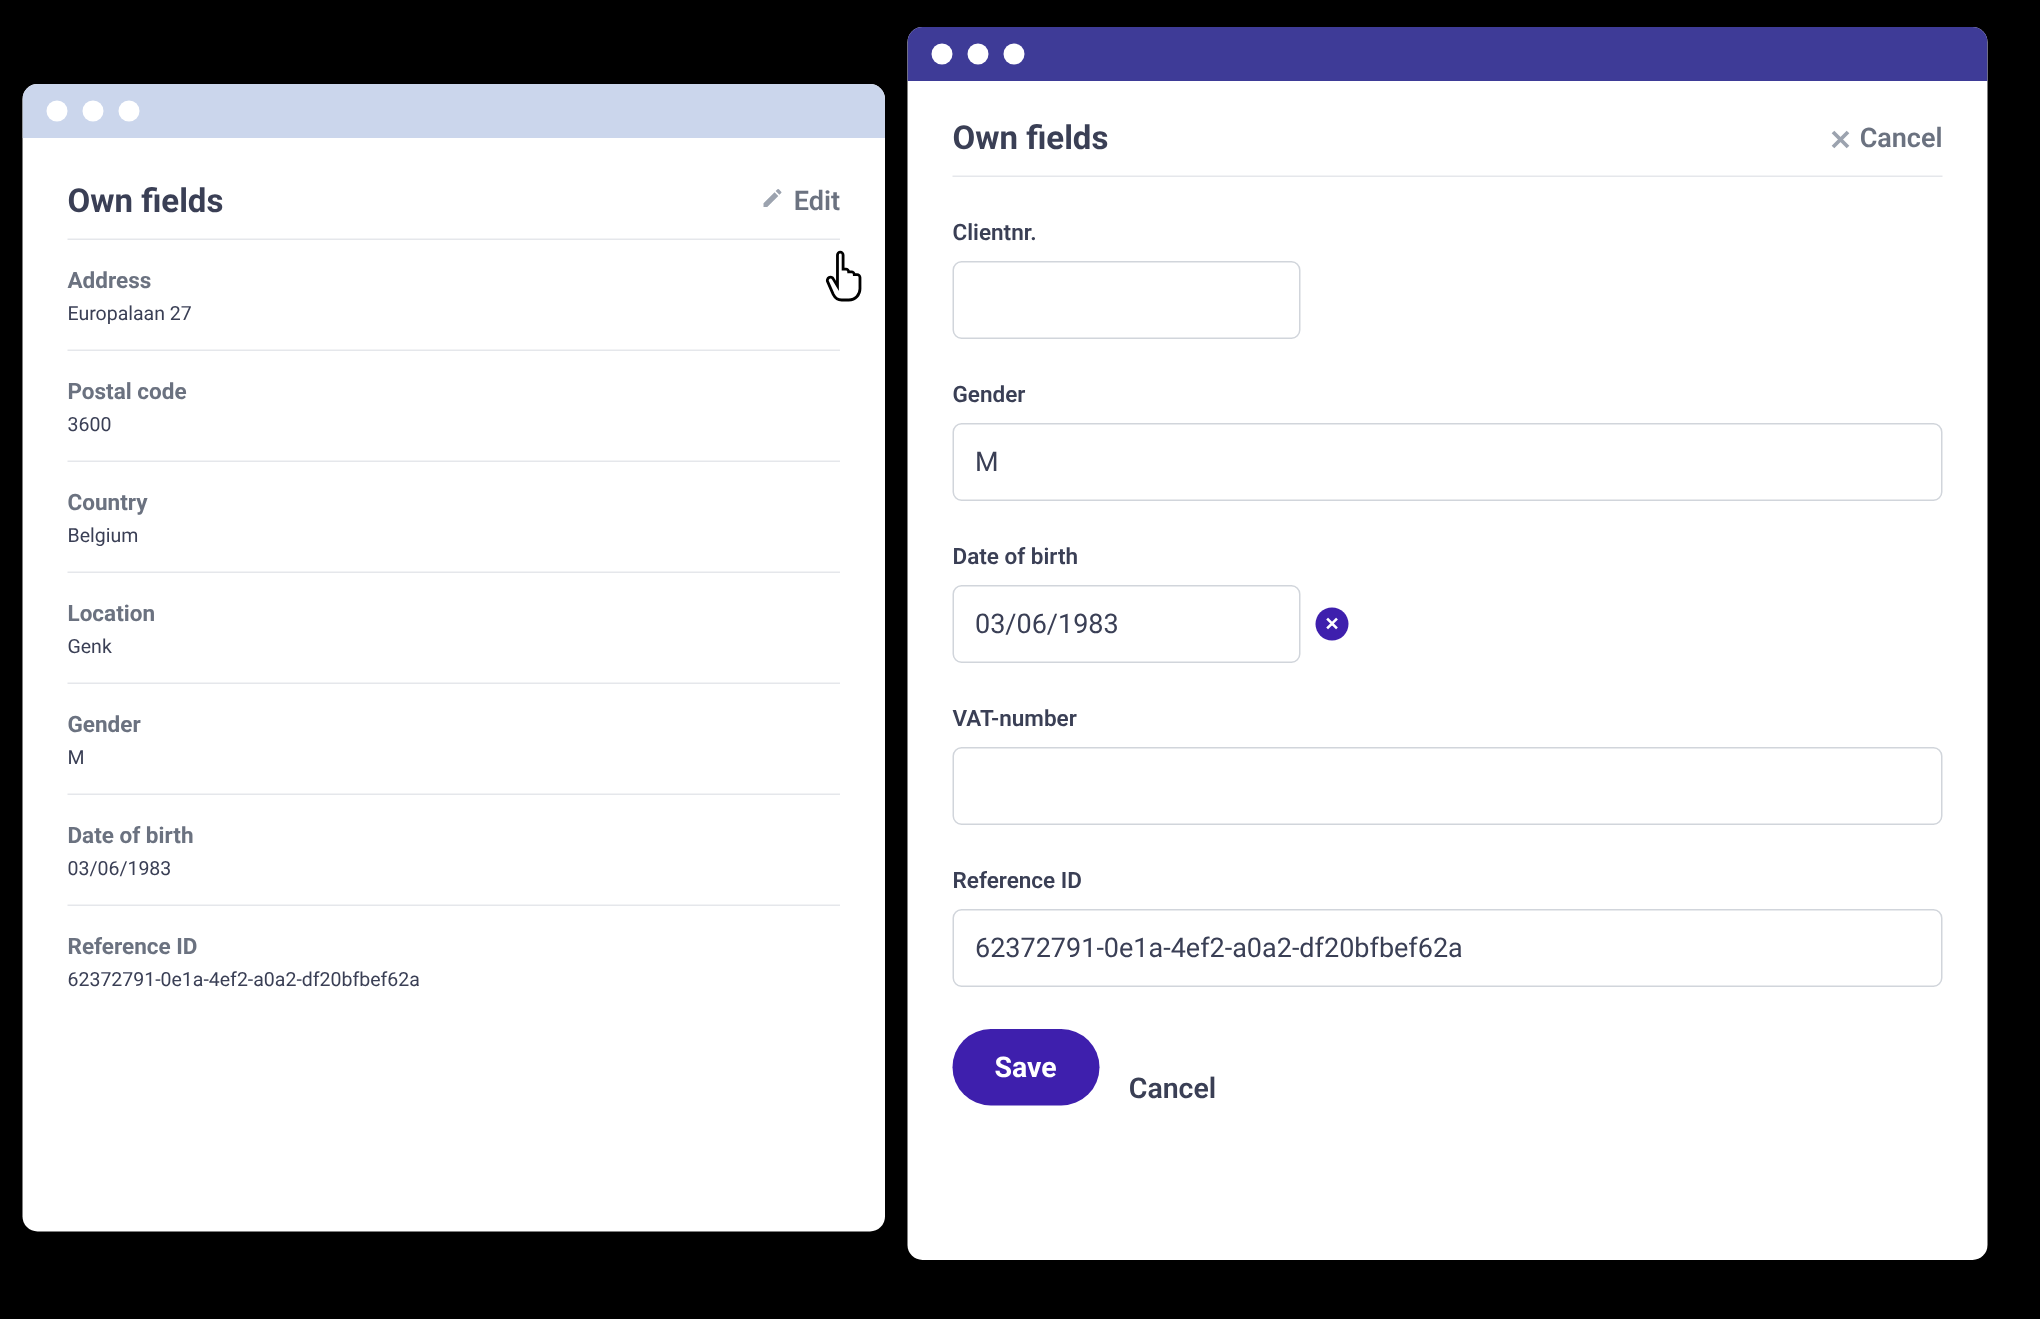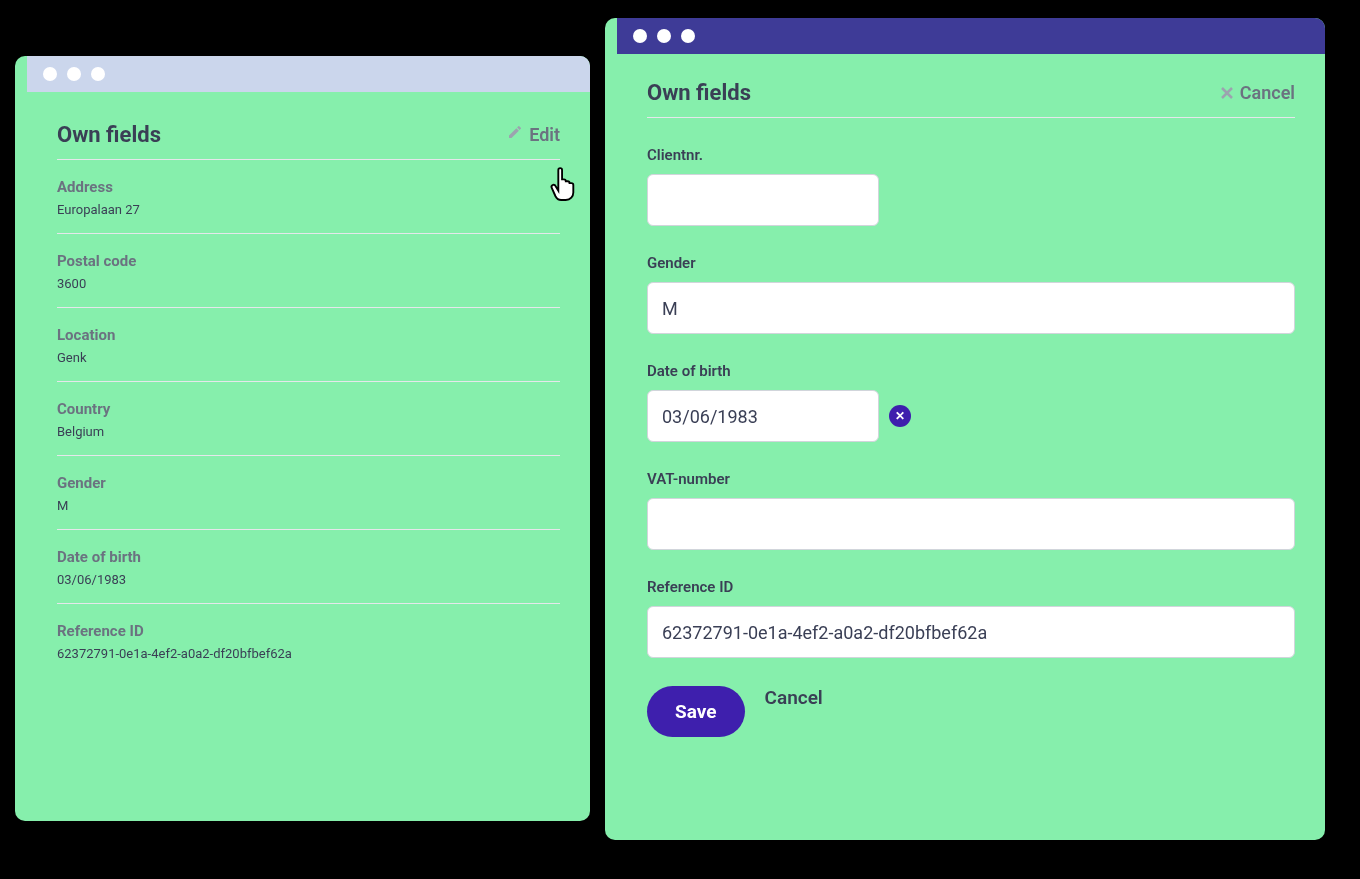--- a/index.html
+++ b/index.html
@@ -10,24 +10,23 @@
     body {
       font-family: -apple-system, BlinkMacSystemFont, 'Segoe UI', Roboto, Helvetica, Arial, sans-serif;
       background: #000;
       width: 1360px;
       height: 879px;
       position: relative;
       overflow: hidden;
     }
     .window {
       position: absolute;
-      background: #86efac;
+      background: #ffffff;
       border-radius: 10px;
       overflow: hidden;
-      padding-left: 12px;
     }
     .window-left {
       left: 15px;
       top: 56px;
       width: 575px;
       height: 765px;
     }
     .window-right {
       left: 605px;
       top: 18px;
@@ -164,21 +163,21 @@
       border: none;
     }
     .clear-btn-icon {
       color: #fff;
       font-size: 12px;
       line-height: 1;
       font-weight: bold;
     }
     .button-row {
       display: flex;
-      align-items: flex-start;
+      align-items: flex-end;
       gap: 20px;
       margin-top: 28px;
     }
     .save-btn {
       background: #3e1fad;
       color: #fff;
       font-size: 19px;
       font-weight: 700;
       border: none;
       border-radius: 999px;
@@ -226,26 +225,26 @@
 
     <div class="field-block">
       <div class="field-label">Address</div>
       <div class="field-value">Europalaan 27</div>
     </div>
     <div class="field-block">
       <div class="field-label">Postal code</div>
       <div class="field-value">3600</div>
     </div>
     <div class="field-block">
+      <div class="field-label">Country</div>
+      <div class="field-value">Belgium</div>
+    </div>
+    <div class="field-block">
       <div class="field-label">Location</div>
       <div class="field-value">Genk</div>
-    </div>
-    <div class="field-block">
-      <div class="field-label">Country</div>
-      <div class="field-value">Belgium</div>
     </div>
     <div class="field-block">
       <div class="field-label">Gender</div>
       <div class="field-value">M</div>
     </div>
     <div class="field-block">
       <div class="field-label">Date of birth</div>
       <div class="field-value">03/06/1983</div>
     </div>
     <div class="field-block">

